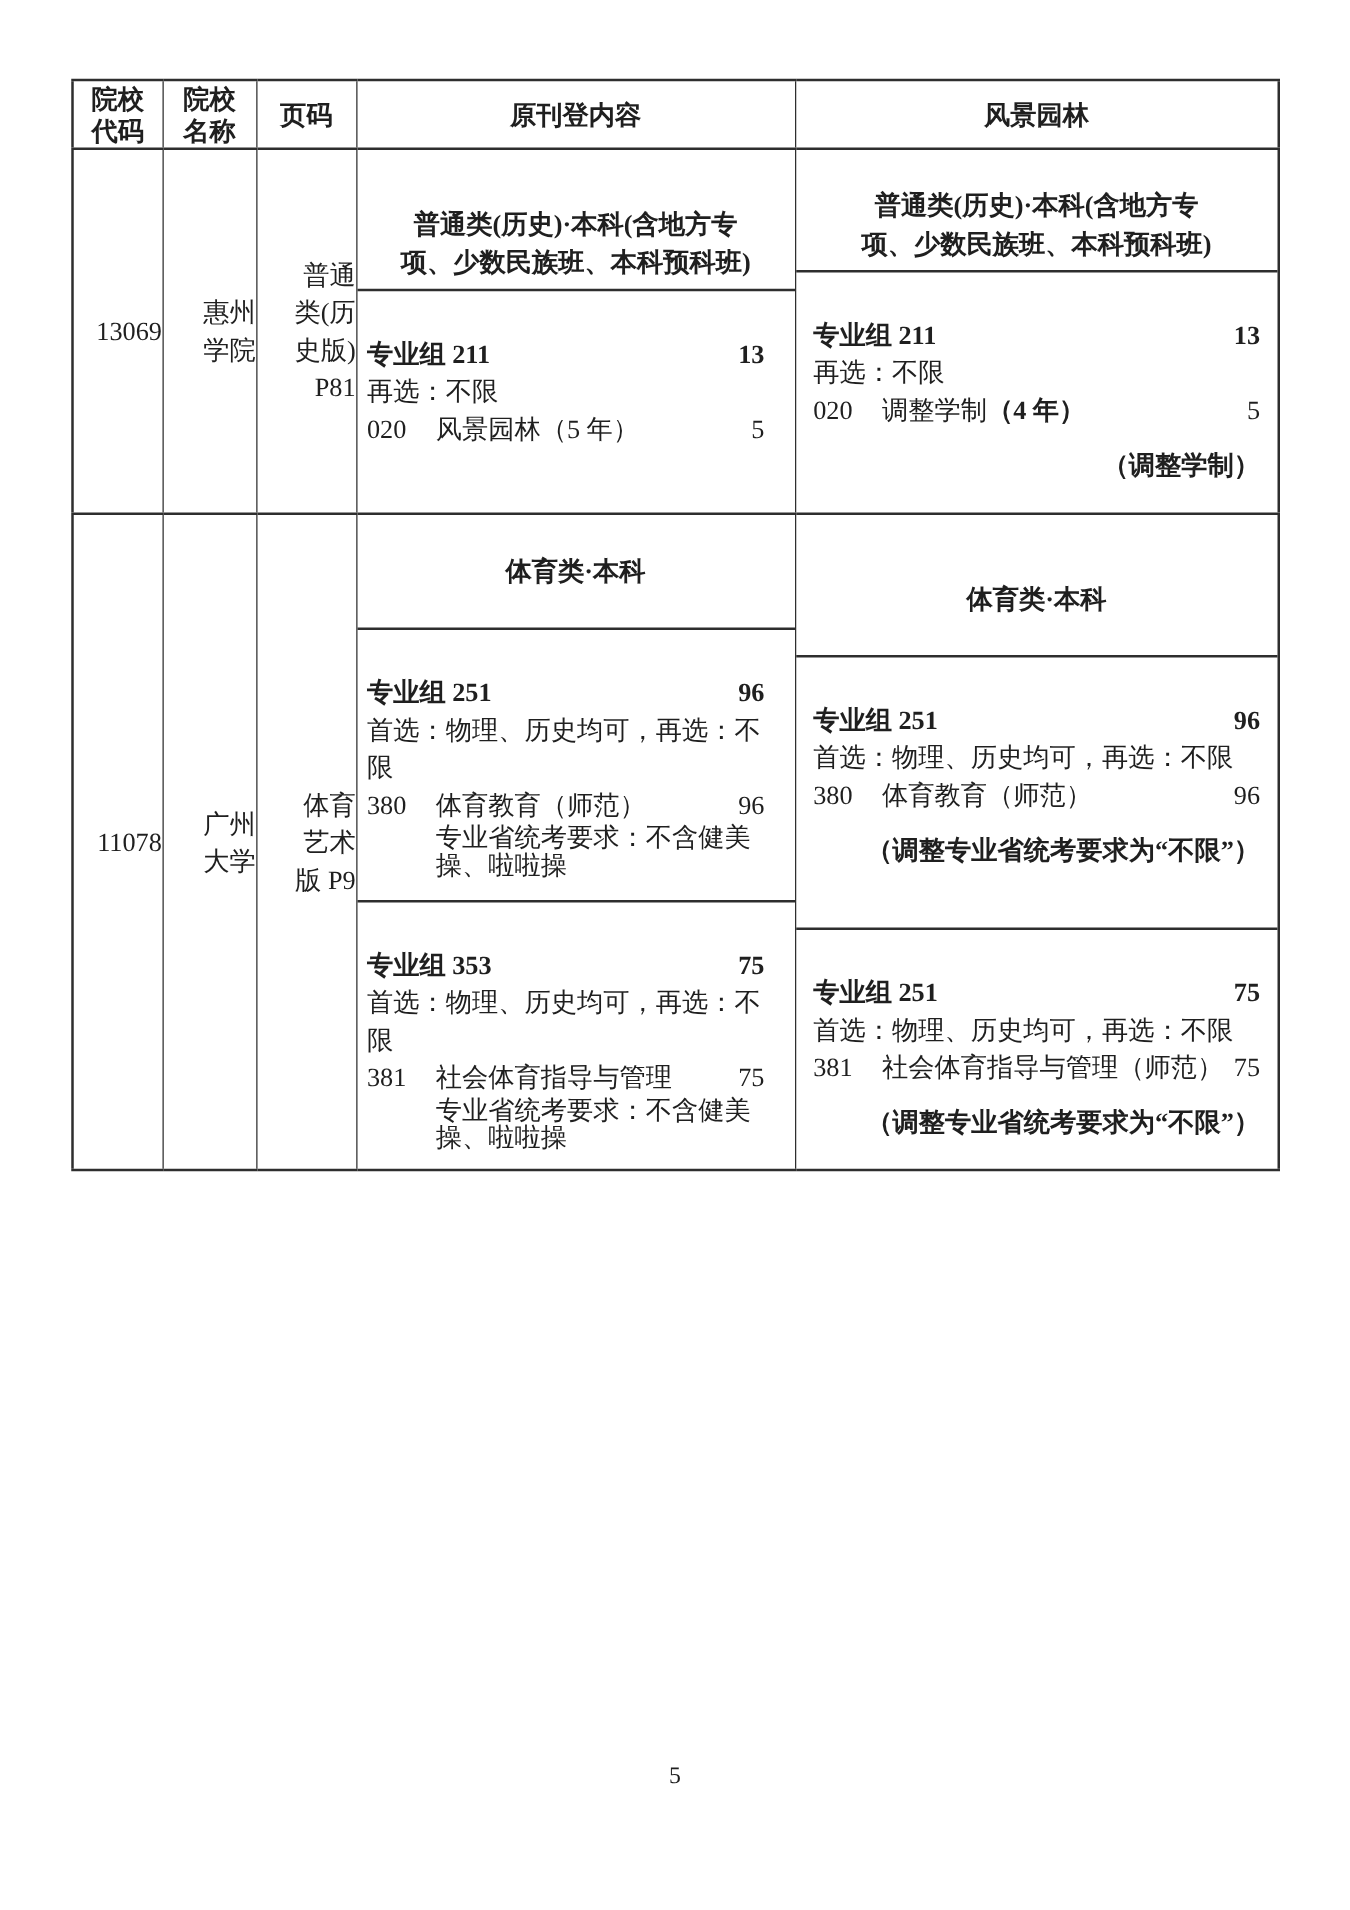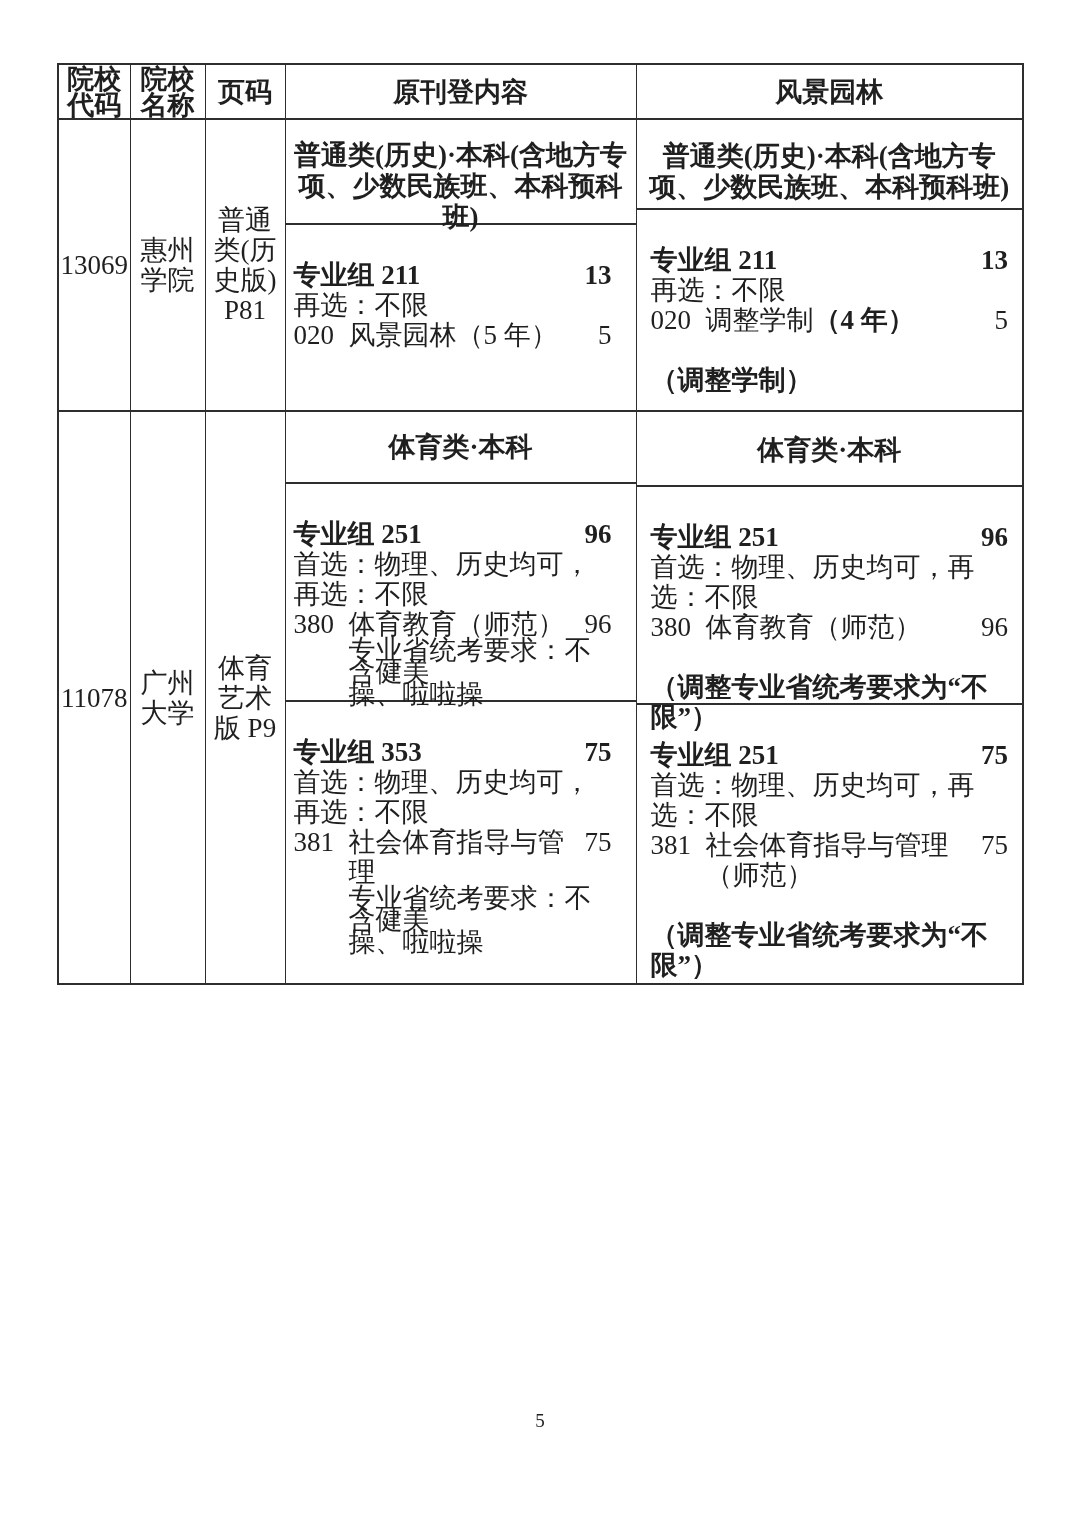--- a/index.html
+++ b/index.html
@@ -7,60 +7,60 @@
   body {
     position:relative;
     width:1080px; height:1528px;
     font-family:"Liberation Serif","DejaVu Serif",serif;
     color:#1f1f1f;
   }
   .doc-table {
     position:absolute; left:57px; top:63px;
     width:965px;
     border-collapse:collapse; table-layout:fixed;
-    font-size:27px;
+    font-size:21px;
     border:2px solid #2e2e2e;
   }
   .doc-table td, .doc-table th {
     border-left:1px solid #2e2e2e;
     border-right:1px solid #2e2e2e;
     border-top:2px solid #2e2e2e;
     border-bottom:2px solid #2e2e2e;
     padding:0;
     vertical-align:middle;
   }
   .header-row th {
     font-weight:bold;
     text-align:center;
     line-height:26px;
     height:55px;
   }
   .pre { white-space:pre-line; }
-  .cell-center { text-align:center; line-height:30px; }
+  .cell-center { text-align:right; line-height:30px; }
   .content-cell { vertical-align:top; }
   .subhead {
     display:flex; align-items:center; justify-content:center;
     text-align:center; font-weight:bold;
     white-space:pre-line;
     line-height:31px;
     border-bottom:2px solid #2e2e2e;
   }
   .h75 { height:75px; }
-  .h72 { height:72px;font-family:Liberation Serif, serif; }
+  .h72 { height:92px;font-family:Liberation Serif, serif; }
   .block { padding:35px 24px 0 8px; }
   .block.pad-r { padding:35px 14px 0 14px; }
   .hb1 { height:218px; border-bottom:2px solid #2e2e2e; }
   .line { line-height:30px; }
   .group-line { display:flex; justify-content:space-between; }
   .major-line { display:flex; }
   .mcode { width:55px; flex:none; }
   .mname { flex:1; }
   .mcount { flex:none; }
   .req { line-height:22px; padding-left:55px; white-space:pre-line; }
-  .note { margin-top:30px; text-align:left; line-height:30px; font-weight:bold; }
+  .note { margin-top:14px; text-align:right; line-height:30px; font-weight:bold; }
   .b { font-weight:bold; }
   .row1 { height:292px; }
   .row2 { height:505px; }
   .page-num {
     position:absolute; top:1406px; left:0; width:100%;
     text-align:center; font-size:19px; line-height:30px;
   }
 </style>
 </head>
 <body>

